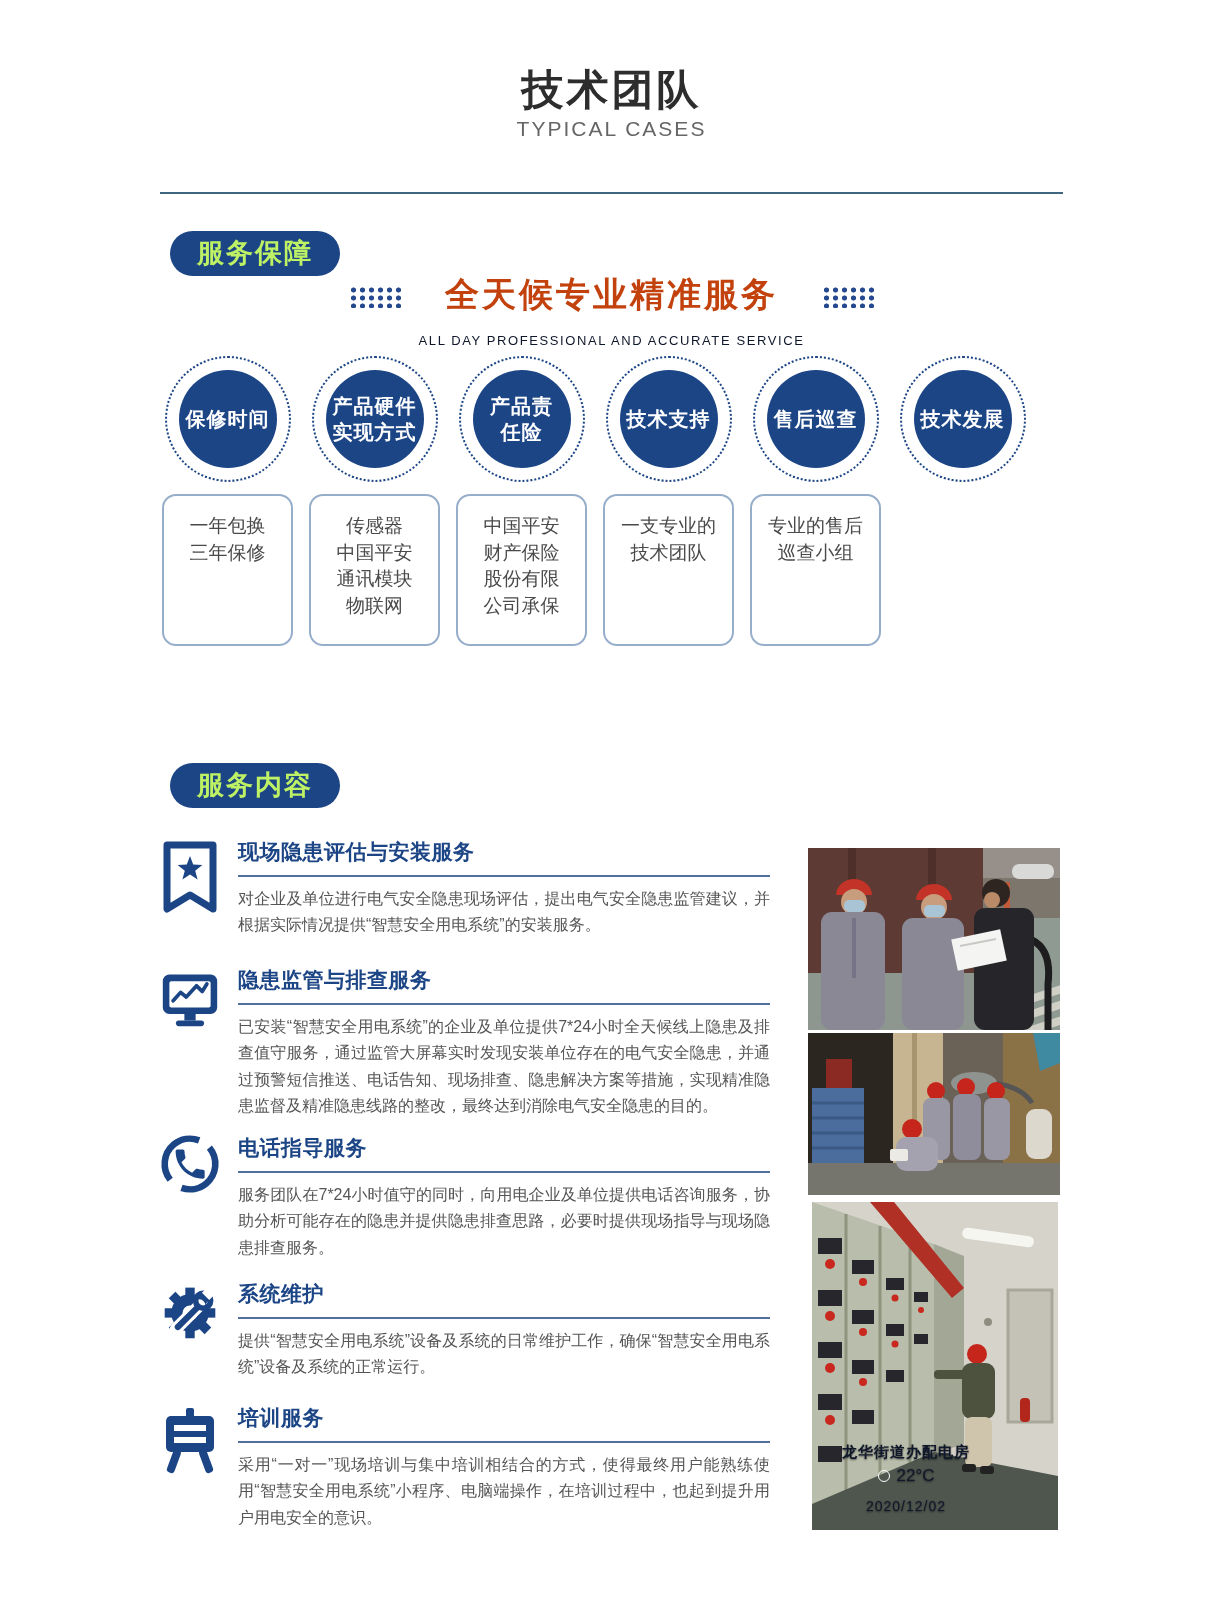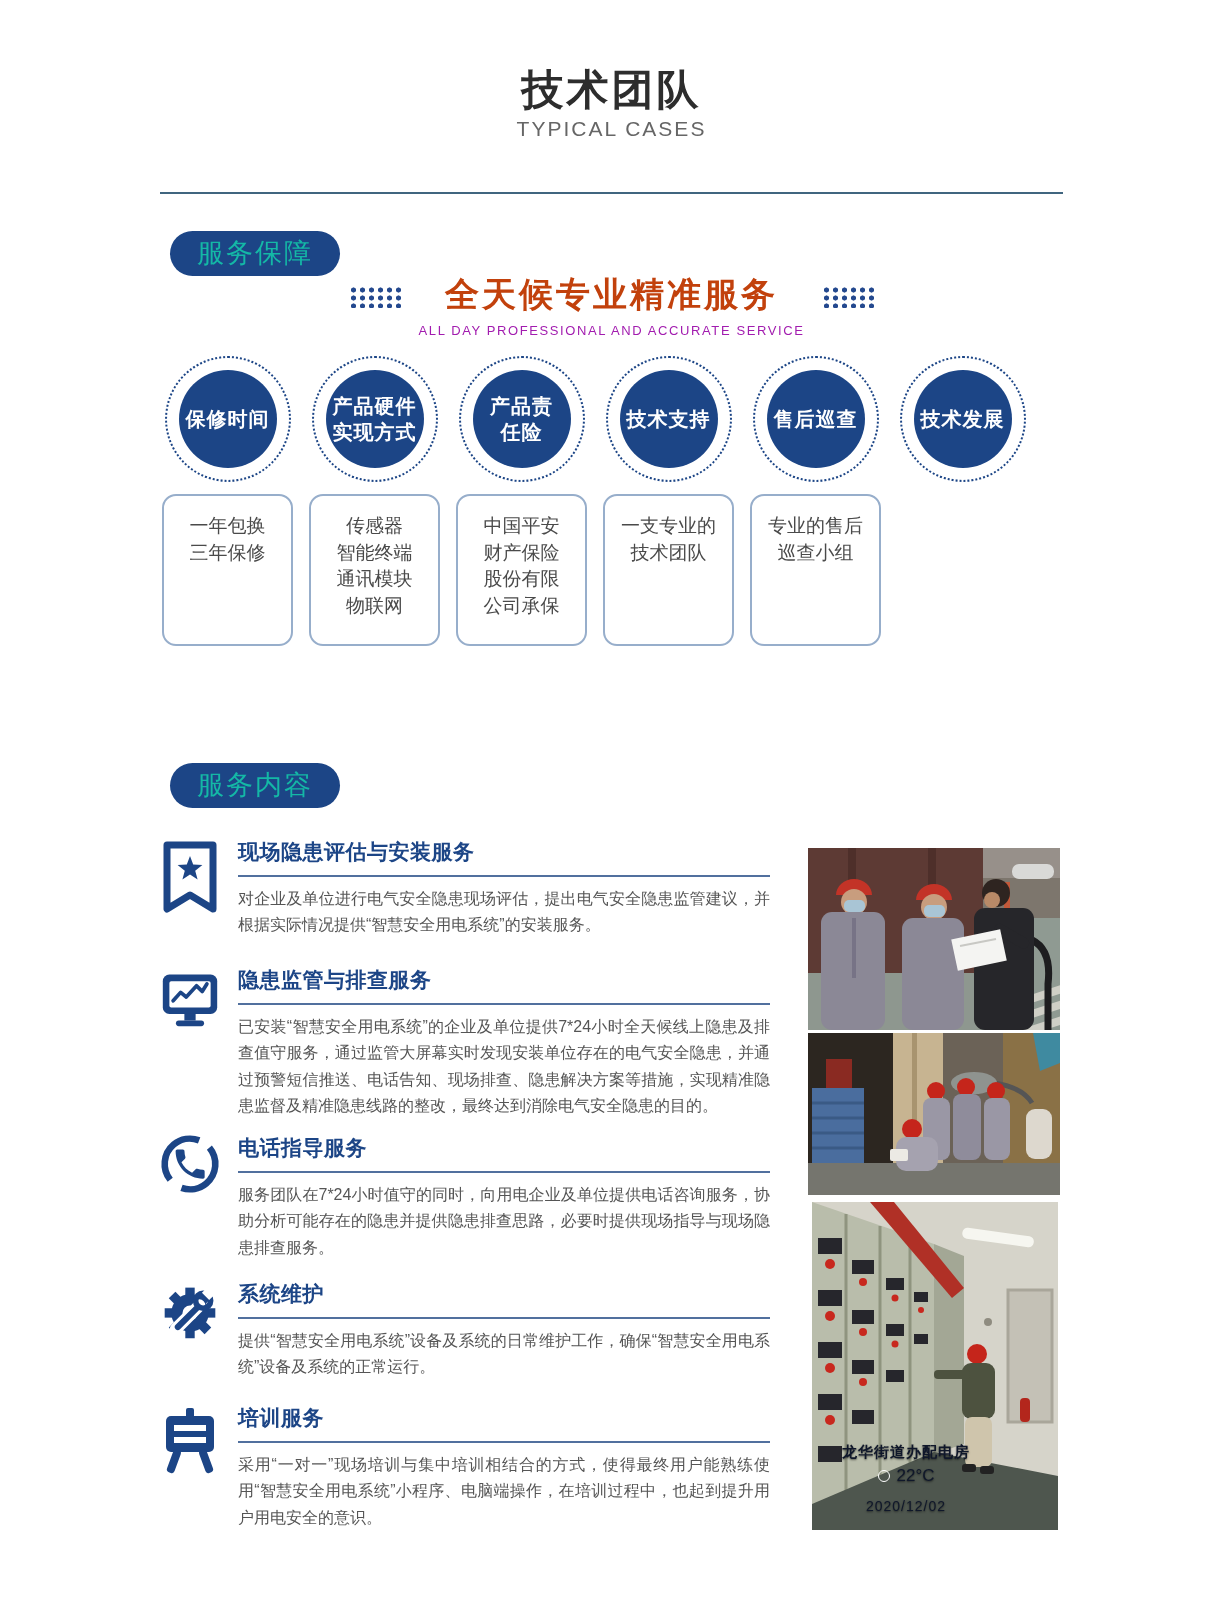--- a/index.html
+++ b/index.html
@@ -14,35 +14,35 @@
   .pre { white-space:pre-line; }
 
   
   .main-title { top:62px; left:0; width:100%; text-align:center;
     font-size:42px; font-weight:700; color:#2d2d2d; letter-spacing:3px; }
   .main-sub { top:117px; left:0; width:100%; text-align:center;
     font-size:21px; color:#666; letter-spacing:2px; }
   .divider { top:192px; left:160px; width:903px; height:2px; background:#40657f; }
 
   
-  .pill { background:#1c4586; color:#14b8a6; border-radius:28px;
-    font-size:27px; font-weight:400; letter-spacing:2px;
+  .pill { background:#1c4586; color:#bef264; border-radius:28px;
+    font-size:27px; font-weight:700; letter-spacing:2px;
     padding:9px 27px; line-height:1; }
   .badge-guarantee { top:231px; left:170px; }
   .badge-services  { top:763px; left:170px; }
 
   
   .g-heading-row { top:272px; left:0; width:1223px; display:flex;
     justify-content:center; align-items:flex-start; gap:17px; }
   .dot-grid { width:54px; height:23px; margin-top:13px;
     background-image:radial-gradient(circle,#24498f 2.3px,transparent 2.8px);
     background-size:9px 8px; background-position:1px 1px; }
   .g-heading-center { text-align:center; }
   .g-heading-cn { font-size:34px; font-weight:700; color:#c2410c; letter-spacing:3px;font-family:Liberation Mono, monospace; }
-  .g-heading-en { margin-top:5px; font-size:13px; color:#a21caf; letter-spacing:1.6px; }
+  .g-heading-en { margin-top:15px; font-size:13px; color:#0f172a; letter-spacing:1.6px; }
 
   
   .circle-row { top:356px; left:162px; display:flex; gap:16px; }
   .circle-col { width:131px; display:flex; justify-content:center; }
   .dotted-ring { position:relative; width:126px; height:126px;
     border:2px dotted #1c4586; border-radius:50%; }
   .solid-circle { position:absolute; left:12px; top:12px; width:98px; height:98px;
     border-radius:50%; background:#1c4586; display:flex; align-items:center;
     justify-content:center; text-align:center;
     color:#fff; font-size:20px; font-weight:700; line-height:1.3; letter-spacing:1px; }
@@ -127,21 +127,21 @@
       <div class="dotted-ring">
         <div class="solid-circle pre">技术发展</div>
       </div>
     </div>
   </div>
 
   <div class="abs box-row">
     <div class="g-box pre">一年包换
 三年保修</div>
     <div class="g-box pre">传感器
-智能终端
+中国平安
 通讯模块
 物联网</div>
     <div class="g-box pre">中国平安
 财产保险
 股份有限
 公司承保</div>
     <div class="g-box pre">一支专业的
 技术团队</div>
     <div class="g-box pre">专业的售后
 巡查小组</div>

